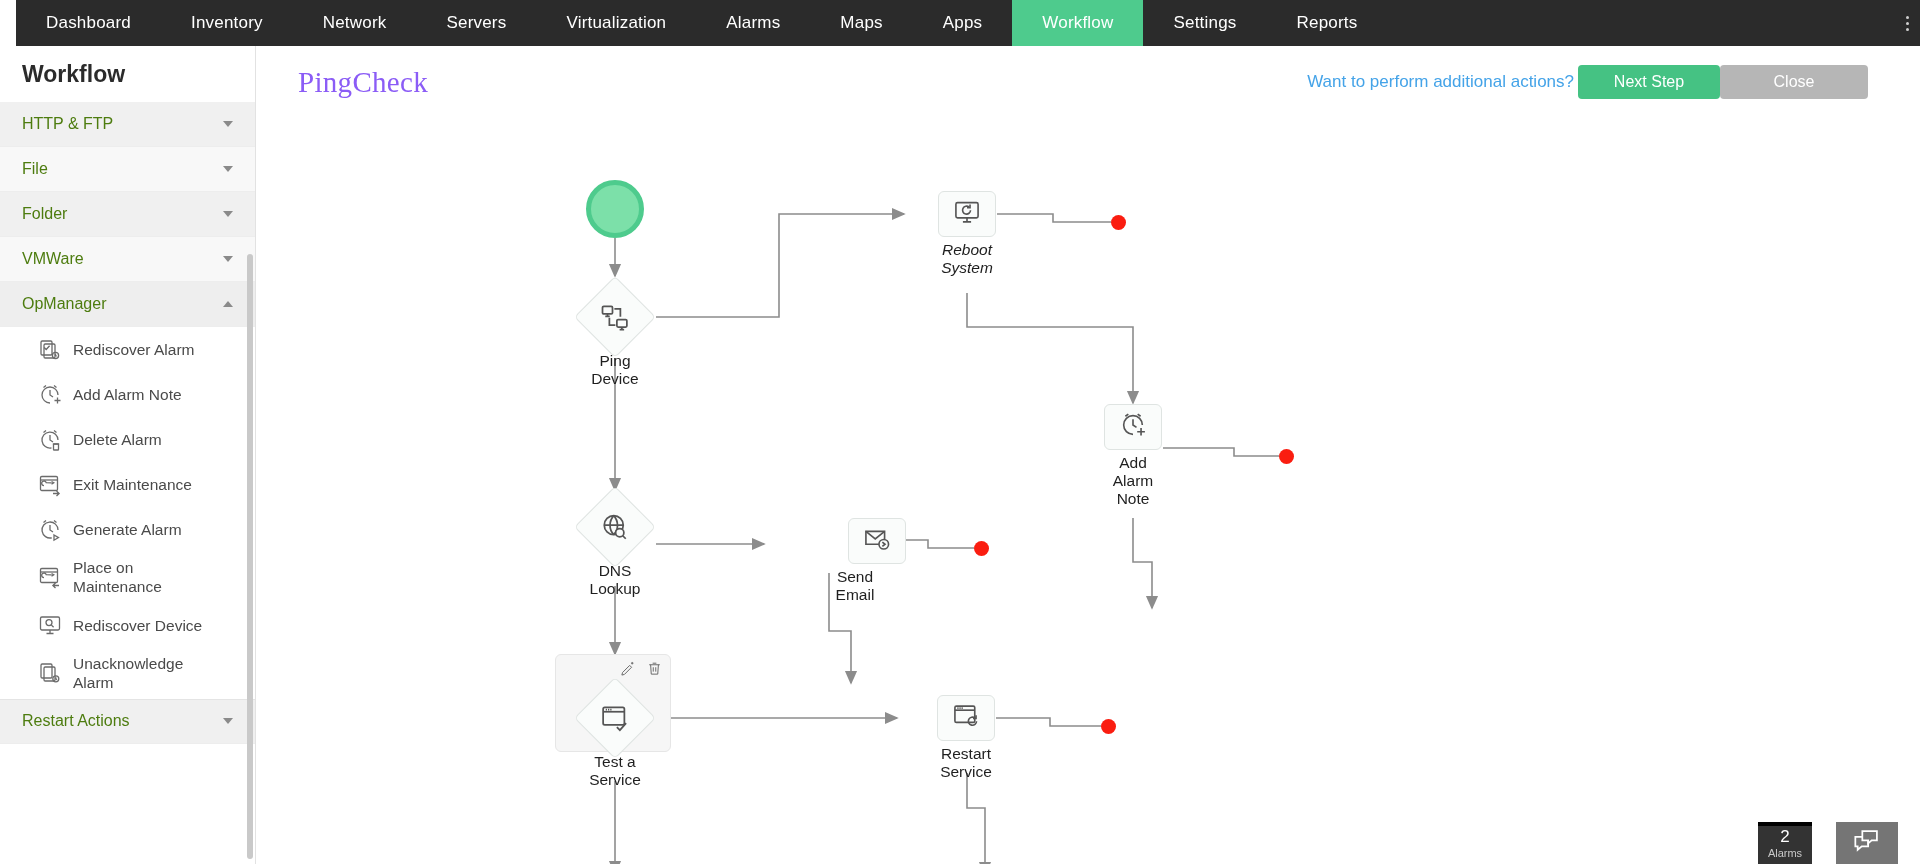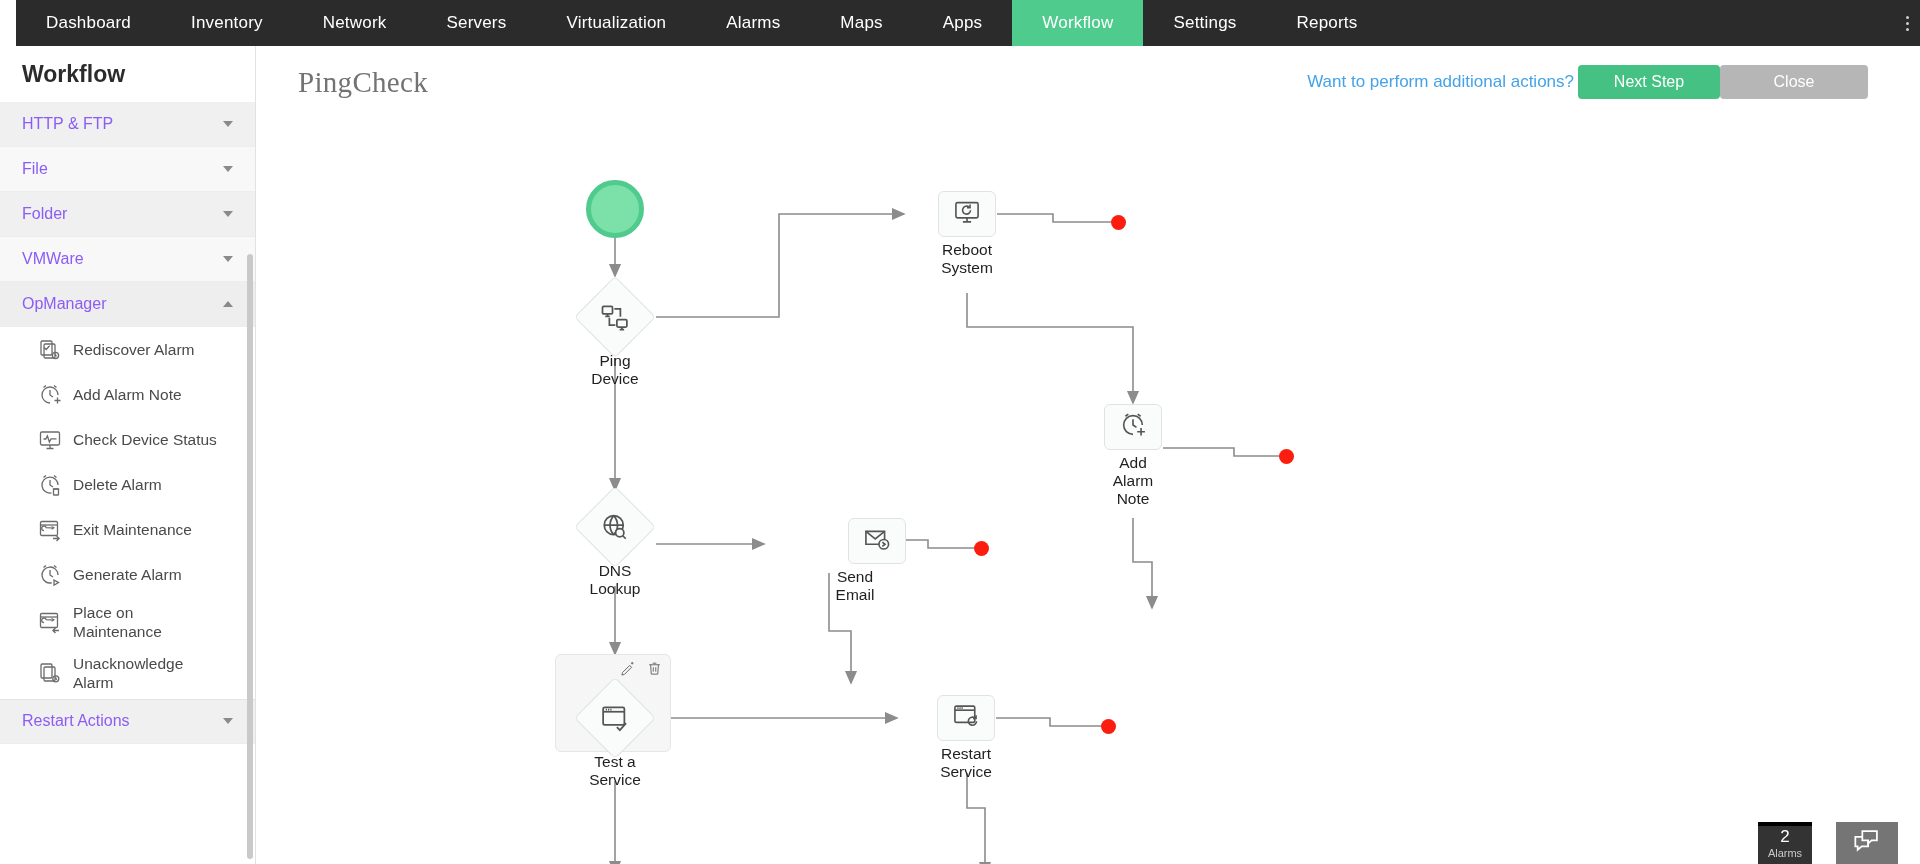--- a/index.html
+++ b/index.html
@@ -46,21 +46,21 @@
     overflow: hidden;
   }
   .sidebar-title {
     height: 56px; display: flex; align-items: center;
     padding-left: 22px;
     font-size: 23px; font-weight: bold; color: #2b2b2b;
   }
   .grp {
     height: 45px; display: flex; align-items: center;
     padding: 0 22px;
-    font-size: 16px; color: #8b5cf6; cursor: pointer;
+    font-size: 16px; color: #4d7c0f; cursor: pointer;
     justify-content: space-between;
     border-bottom: 1px solid #ededed;
   }
   .grp.shade-a { background: #f0f0f0; }
   .grp.shade-b { background: #f8f8f8; }
   .grp.open { background: #eeeeee; }
   .caret { width: 0; height: 0; border-left: 5px solid transparent; border-right: 5px solid transparent; border-top: 6px solid #8a8a8a; }
   .caret.up { border-top: none; border-bottom: 6px solid #8a8a8a; }
 
   .sub-item {
@@ -85,21 +85,21 @@
     width: 1664px; height: 818px;
     background: #ffffff;
   }
   .main-header {
     position: relative; height: 72px;
     display: flex; align-items: center;
     padding: 0 52px 0 42px;
   }
   .page-title {
     font-family: "Liberation Serif", serif;
-    font-size: 29px; color: #737373; letter-spacing: .3px; text-align: right;
+    font-size: 29px; color: #8b5cf6; letter-spacing: .3px; text-align: right;
   }
   .header-right {
     margin-left: auto; display: flex; align-items: center; 
   }
   .addl-link {
     color: #44a3e8; font-size: 17px; cursor: pointer; margin-right: 4px;
   }
   .btn {
     height: 34px; min-width: 142px;
     border: none; border-radius: 4px;
@@ -225,30 +225,20 @@
         <svg viewBox="0 0 24 24" fill="none" stroke="#6b6b6b" stroke-width="1.3">
           <path d="M20 12a8 8 0 1 0-8 8"></path>
             <path d="M12 7v5l3 2"></path>
           <path d="M5.5 4.5 8 2.6M18.5 4.5 16 2.6"></path>
           <path d="M16.5 17.5h6M19.5 14.5v6"></path>
         </svg>
       </span>
       <span class="sub-lbl">Add Alarm Note</span>
     </div>
 
-    <div class="sub-item">
-      <span class="sub-ico">
-        <svg viewBox="0 0 24 24" fill="none" stroke="#6b6b6b" stroke-width="1.3">
-          <rect x="2.5" y="4" width="19" height="13" rx="1.4"></rect>
-          <path d="M5.5 11h2.3l1.6-3 2 6 1.7-3.2h5.4"></path>
-          <path d="M12 17v3.5M8.5 20.5h7"></path>
-        </svg>
-      </span>
-      <span class="sub-lbl">Check Device Status</span>
-    </div>
 
 
     <div class="sub-item">
       <span class="sub-ico">
         <svg viewBox="0 0 24 24" fill="none" stroke="#6b6b6b" stroke-width="1.3">
           <path d="M20 12a8 8 0 1 0-6.5 7.9"></path>
             <path d="M12 7v5l3 2"></path>
           <path d="M5.5 4.5 8 2.6M18.5 4.5 16 2.6"></path>
           <rect x="15.5" y="16" width="5" height="6" rx=".6"></rect>
             <path d="M14.8 16h6.4"></path>
@@ -288,20 +278,31 @@
           <rect x="2.5" y="3.5" width="17" height="14" rx="1.3"></rect>
             <path d="M2.5 7h17"></path>
           <path d="M6 12.6a2.3 2.3 0 1 1 2.2-2.9l5.3.1"></path>
             <path d="M13.5 8.6l2.2 1.2-2.2 1.3"></path>
           <path d="M21 20.5h-6M17.5 18l-2.6 2.5 2.6 2.5"></path>
         </svg>
       </span>
       <span class="sub-lbl">Place on Maintenance</span>
     </div>
 
+    <div class="sub-item">
+      <span class="sub-ico">
+        <svg viewBox="0 0 24 24" fill="none" stroke="#6b6b6b" stroke-width="1.3">
+          <rect x="2.5" y="4" width="19" height="13" rx="1.4"></rect>
+          <circle cx="11" cy="9.6" r="3"></circle>
+            <path d="M13.3 11.9l2.3 2.3"></path>
+          <path d="M12 17v3.5M8.5 20.5h7"></path>
+        </svg>
+      </span>
+      <span class="sub-lbl">Rediscover Device</span>
+    </div>
 
     <div class="sub-item">
       <span class="sub-ico">
         <svg viewBox="0 0 24 24" fill="none" stroke="#6b6b6b" stroke-width="1.3">
           <rect x="3" y="3" width="11" height="14" rx="1.2"></rect>
           <rect x="6" y="6" width="11" height="14" rx="1.2"></rect>
           <circle cx="17.8" cy="17.8" r="3"></circle>
             <path d="M17.8 16.2v1.7l1.2.7"></path>
         </svg>
       </span>
@@ -393,21 +394,21 @@
         <div class="tile">
           <span>
             <svg width="28" height="28" viewBox="0 0 24 24" fill="none" stroke="#555" stroke-width="1.4">
               <rect x="2.5" y="4" width="19" height="13" rx="1.4"></rect>
               <path d="M15 10.4a3.4 3.4 0 1 1-1.2-2.6"></path>
                 <path d="M14.6 5.6v2.6h-2.6"></path>
               <path d="M12 17v3.5M8.5 20.5h7"></path>
             </svg>
           </span>
         </div>
-        <div class="node-label" style="top:50px;">Reboot
+        <div class="node-label" style="top:50px;font-style:italic;">Reboot
 System</div>
       </div>
 
       <div class="node" style="left:848px; top:286px;">
         <div class="tile">
           <span>
             <svg width="28" height="28" viewBox="0 0 24 24" fill="none" stroke="#555" stroke-width="1.4">
               <path d="M20 12a8 8 0 1 0-8 8"></path>
                 <path d="M12 7v5l3 2"></path>
               <path d="M5.5 4.5 8 2.6M18.5 4.5 16 2.6"></path>

